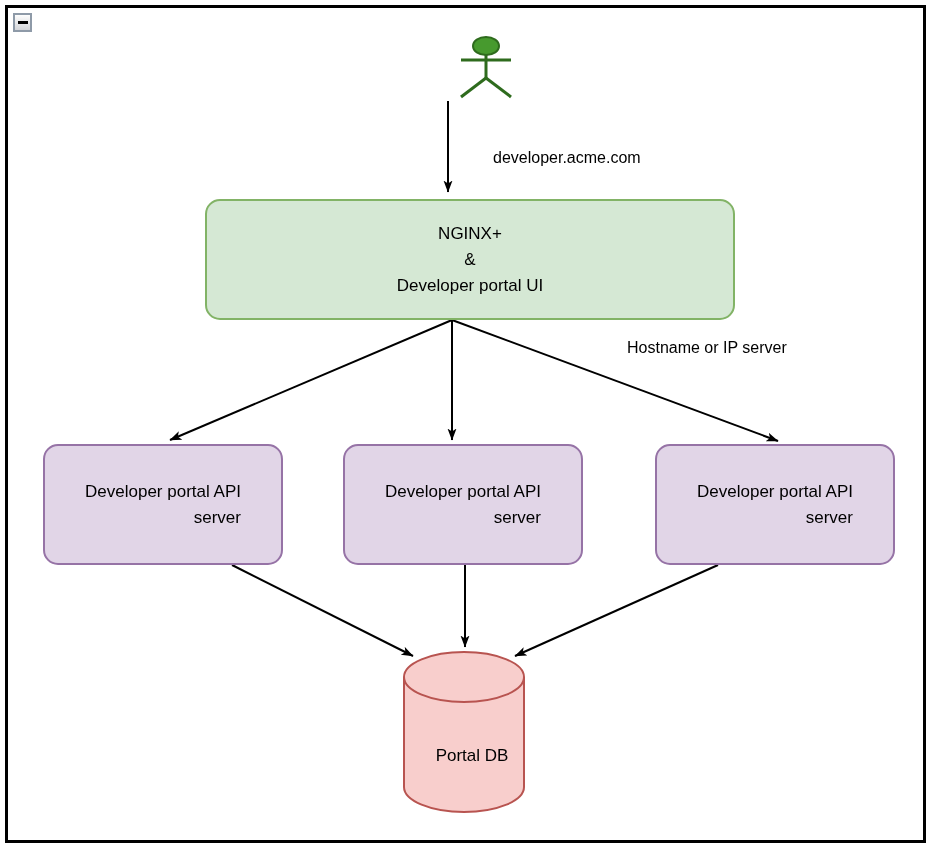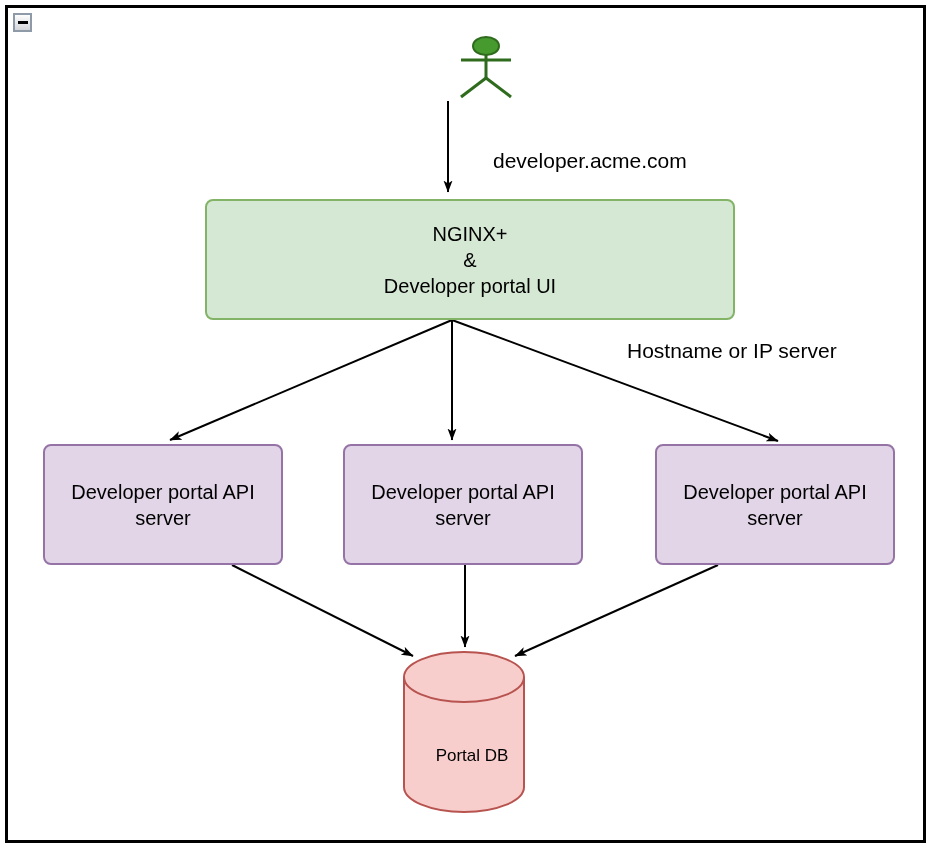--- a/index.html
+++ b/index.html
@@ -36,48 +36,49 @@
     background: #000000;
   }
   svg.diagram-layer {
     position: absolute;
     left: 0; top: 0;
     width: 936px; height: 850px;
   }
   .node {
     position: absolute;
     box-sizing: border-box;
-    border-radius: 8px;
+    border-radius: 15px;
     display: flex;
     align-items: center;
     justify-content: center;
     text-align: center;
-    font-size: 20px;
+    font-size: 17px;
     line-height: 26px;
     color: #000000;
   }
   .node-frontend {
     left: 205px; top: 199px;
     width: 530px; height: 121px;
     background: #d5e8d4;
     border: 2px solid #82b366;
   }
   .node-api {
     width: 240px; height: 121px;
     top: 444px;
     background: #e1d5e7;
     border: 2px solid #9673a6;
+    text-align: right;
   }
   .node-api-1 { left: 43px; }
   .node-api-2 { left: 343px; }
   .node-api-3 { left: 655px; }
   .node-label { white-space: pre-line; }
   .edge-label {
     position: absolute;
-    font-size: 21px;
+    font-size: 16px;
     color: #000000;
     white-space: nowrap;
   }
   .label-domain { left: 493px; top: 149px; }
   .label-hostname { left: 627px; top: 339px; }
   .db-label {
     position: absolute;
     left: 404px; top: 746px;
     width: 136px;
     text-align: center;

